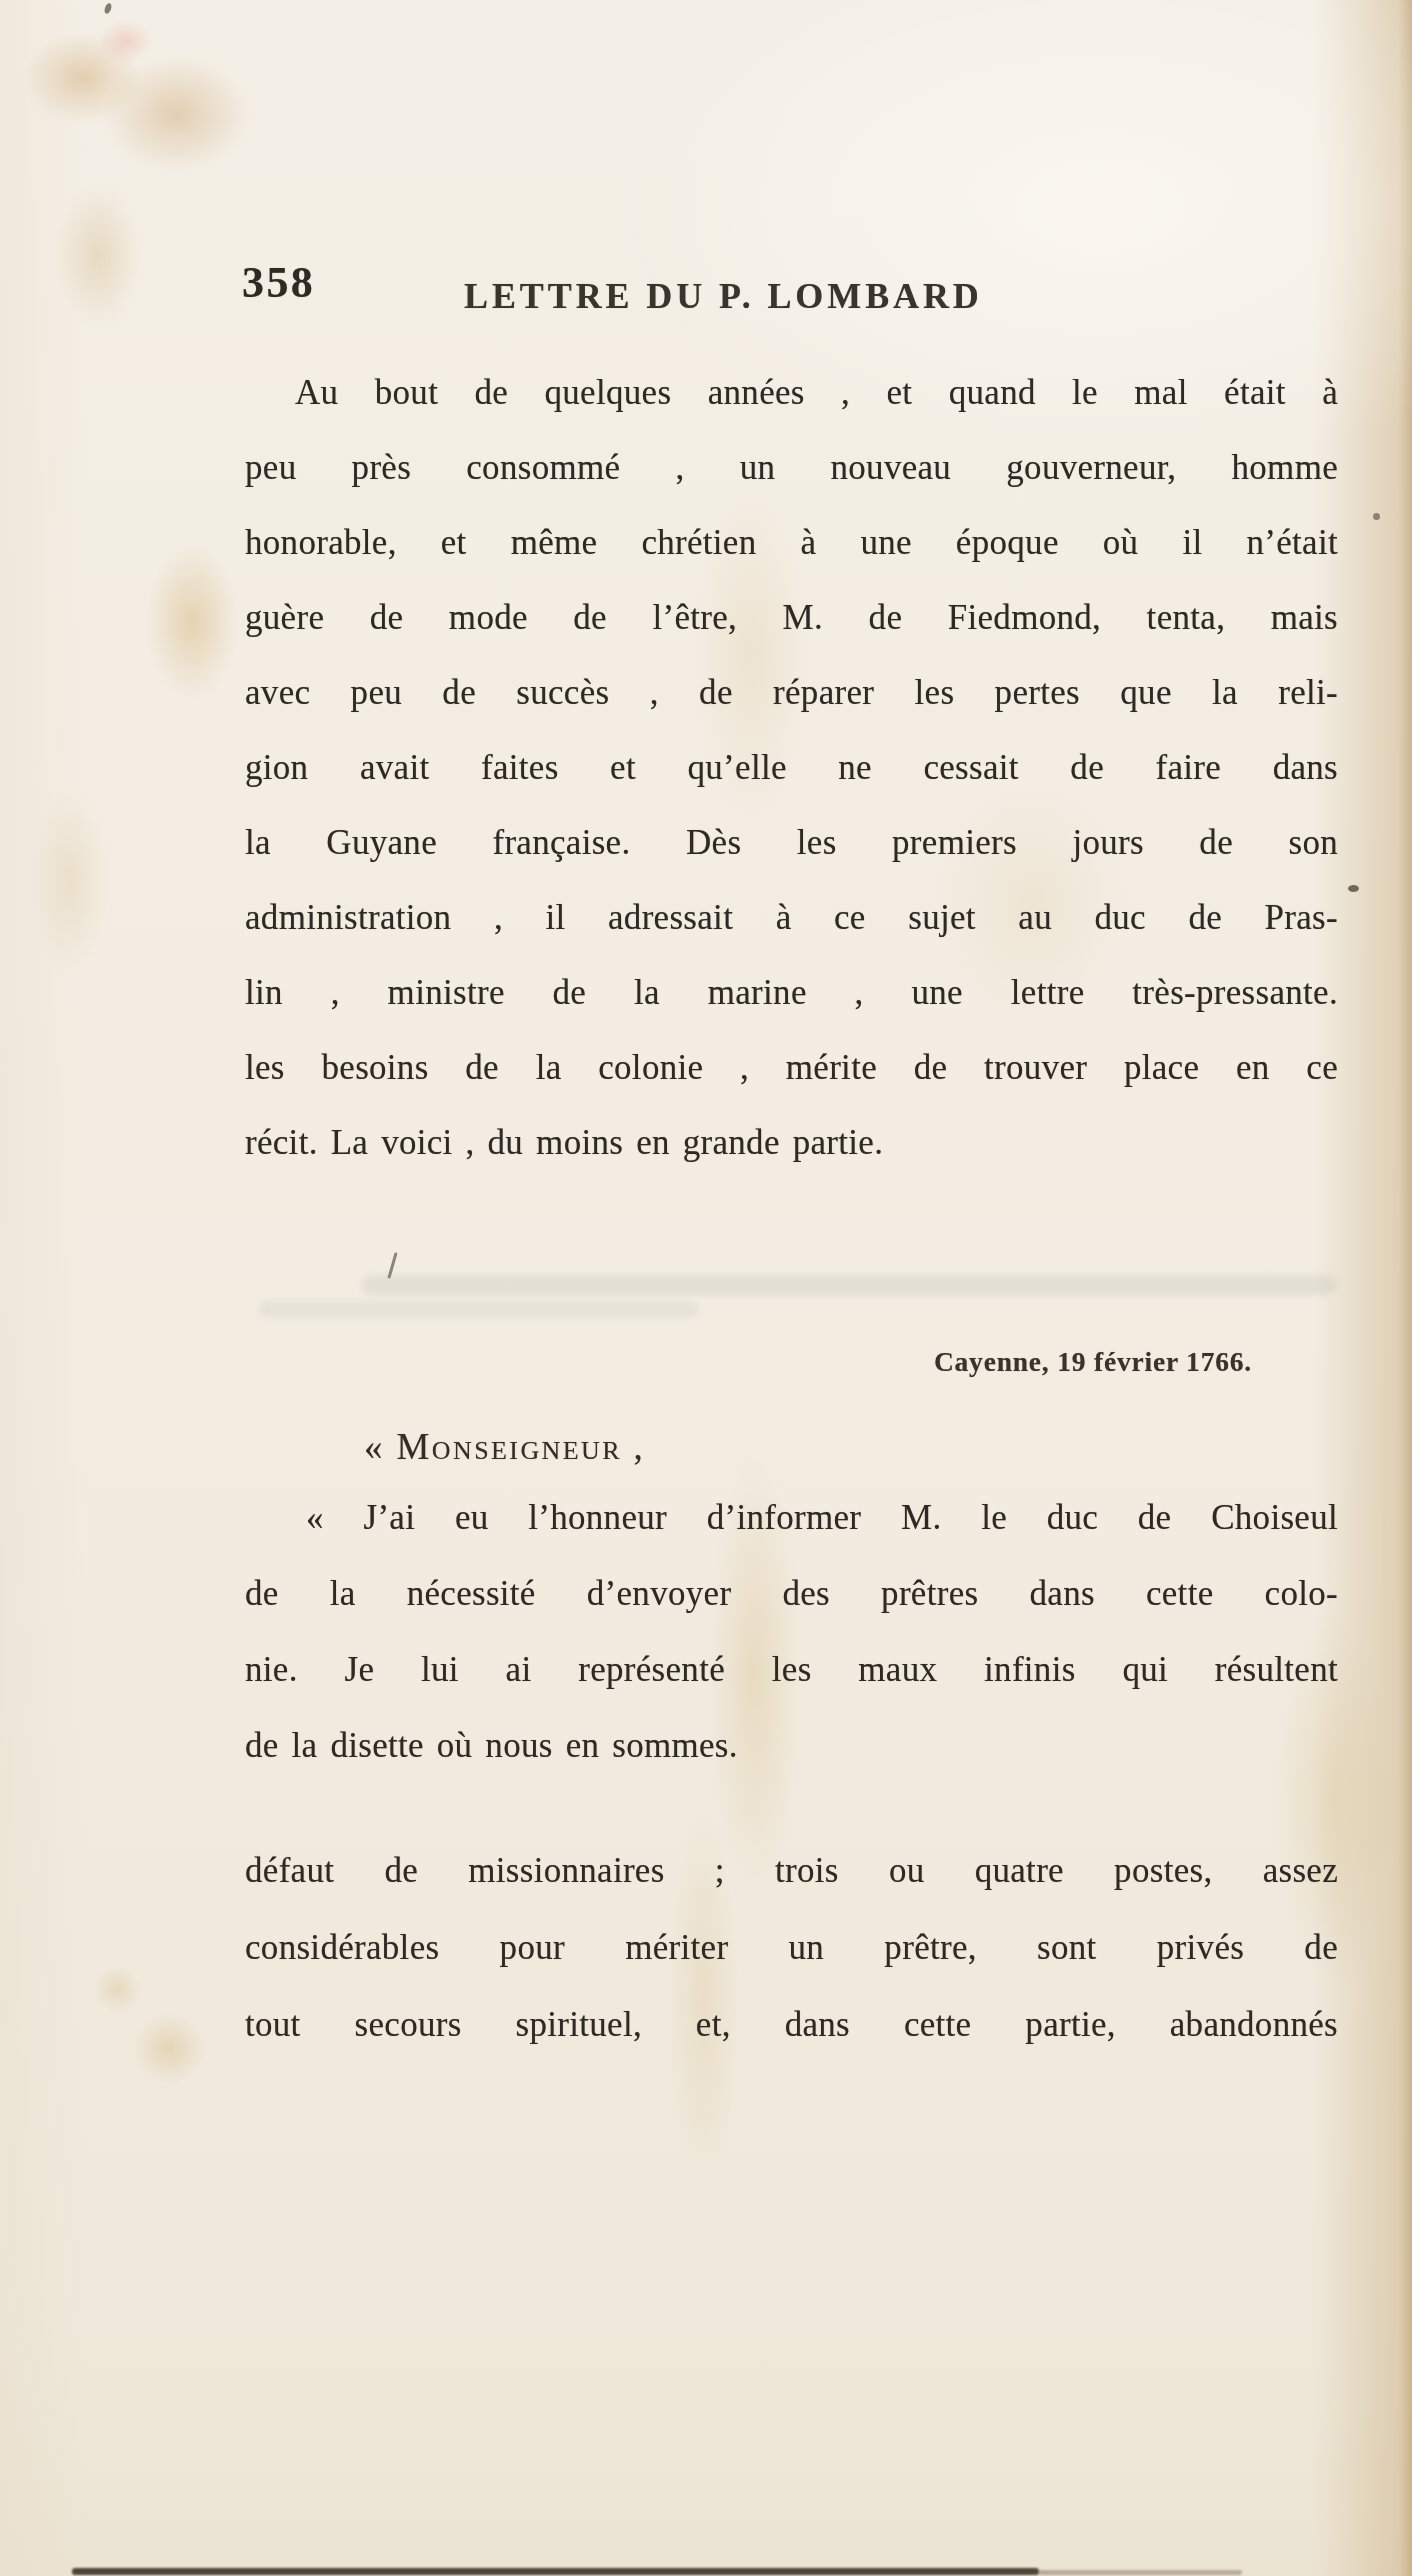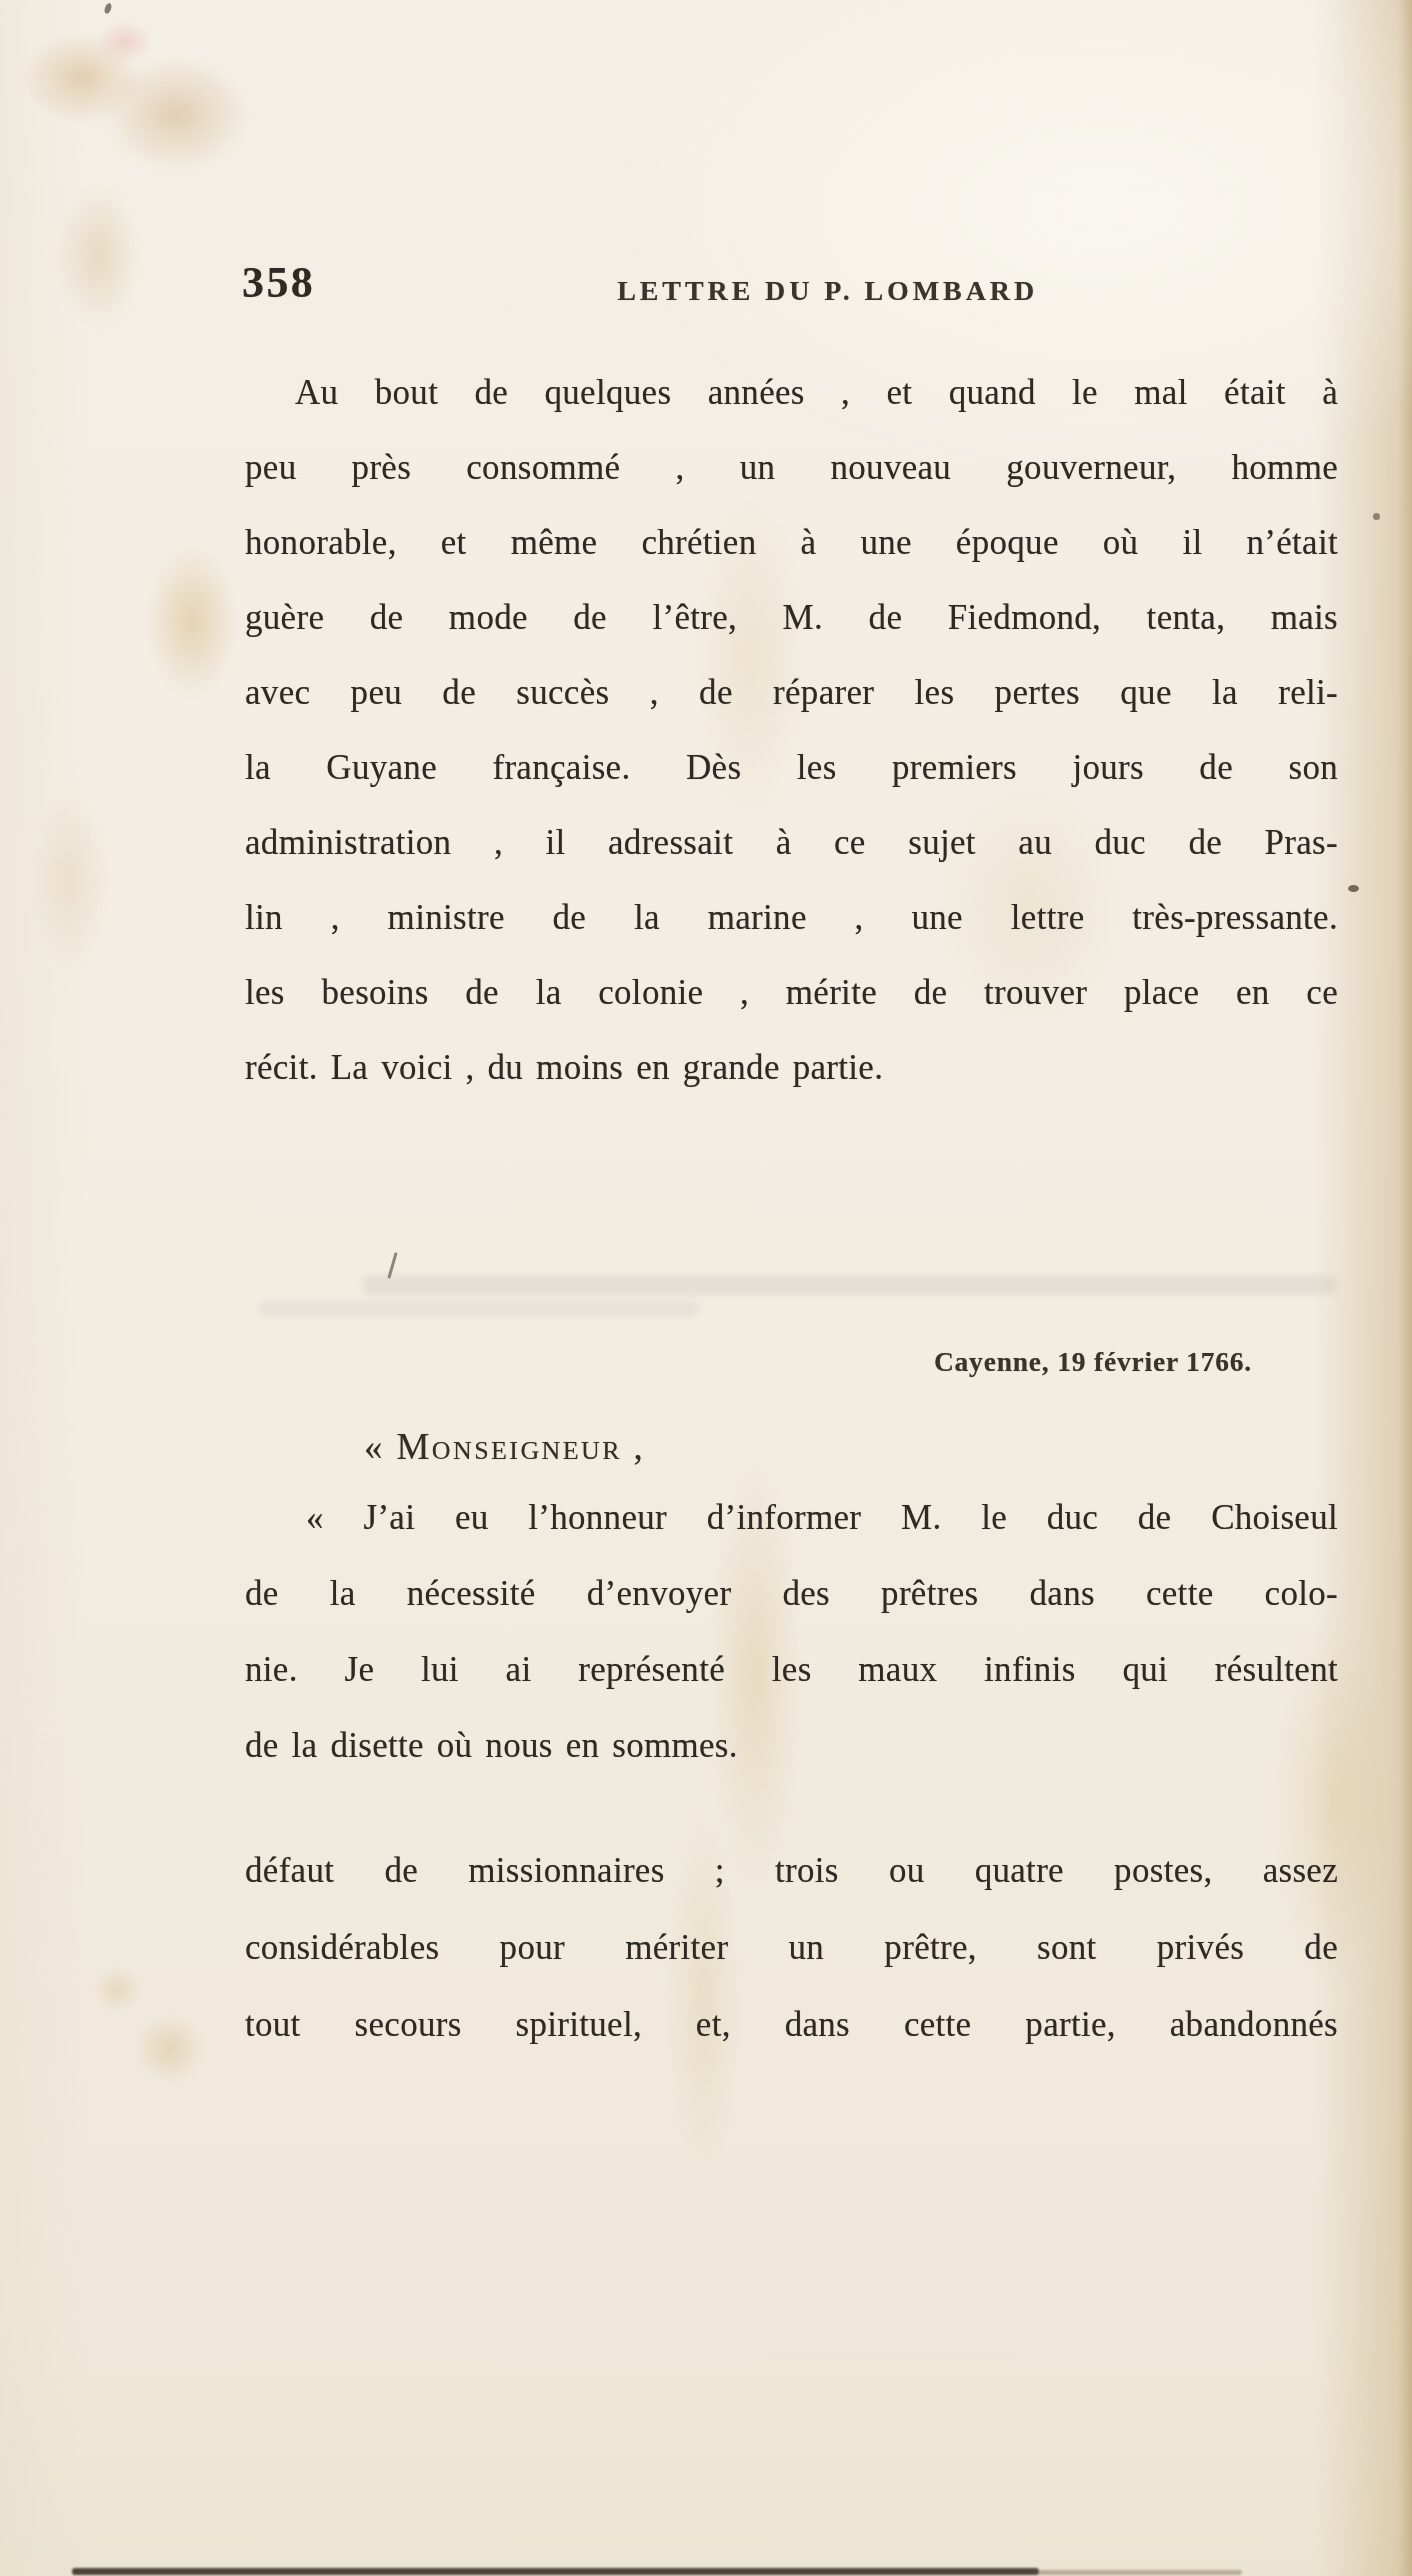--- a/index.html
+++ b/index.html
@@ -7,22 +7,22 @@
        font-family:"Liberation Serif", serif;}
   .page{position:absolute;inset:0;
     background:
       radial-gradient(ellipse 708px 393px at 78% 8%, rgba(255,253,248,.55), rgba(255,253,248,0) 70%),
       linear-gradient(to right, rgba(226,214,192,.25) 0%, rgba(0,0,0,0) 6%, rgba(0,0,0,0) 93%, rgba(205,180,138,.5) 99%, rgba(186,158,112,.7) 100%),
       linear-gradient(to bottom, #f4efe6 0%, #f2ece1 55%, #efe8da 90%, #ece4d3 100%);
   }
   
   .pagenum{position:absolute;left:242px;top:257px;font-size:44px;font-weight:700;
       color:#2f2b24;letter-spacing:2.4px;text-shadow:0 0 0.8px rgba(47,43,36,.5);}
-  .header{position:absolute;left:440px;top:275px;width:598px;text-align:right;
-      font-size:28px;font-weight:700;letter-spacing:3.9px;color:#3a352c;
+  .header{position:absolute;left:464px;top:275px;width:598px;text-align:left;
+      font-size:36px;font-weight:700;letter-spacing:3.9px;color:#3a352c;
       text-shadow:0 0 0.8px rgba(58,53,44,.45);}
   .block{position:absolute;left:245px;width:1093px;color:#2e2a23;
       text-shadow:0 0 0.8px rgba(46,42,35,.42);}
   .bline{font-size:35px;text-align:justify;text-align-last:justify;
       word-spacing:3.9px;letter-spacing:0.3px;white-space:normal;}
   .intro .bline{line-height:75px;height:75px;}
   .lp1 .bline{line-height:76px;height:76px;}
   .lp2 .bline{line-height:77px;height:77px;}
   .bline.first{text-indent:50px;}
   .lp1 .bline.first,.lp2 .bline.first{text-indent:61px;}
@@ -65,20 +65,21 @@
 
   <div class="pagenum">358</div>
   <div class="header">LETTRE DU P. LOMBARD</div>
 
   <div class="block intro" style="top:355px;">
     <div class="bline first">Au bout de quelques années , et quand le mal était à</div>
     <div class="bline">peu près consommé , un nouveau gouverneur, homme</div>
     <div class="bline">honorable, et même chrétien à une époque où il n’était</div>
     <div class="bline">guère de mode de l’être, M. de Fiedmond, tenta, mais</div>
     <div class="bline">avec peu de succès , de réparer les pertes que la reli-</div>
+    <div class="bline">gion avait faites et qu’elle ne cessait de faire dans</div>
     <div class="bline">la Guyane française. Dès les premiers jours de son</div>
     <div class="bline">administration , il adressait à ce sujet au duc de Pras-</div>
     <div class="bline">lin , ministre de la marine , une lettre très-pressante.</div>
     <div class="bline">les besoins de la colonie , mérite de trouver place en ce</div>
     <div class="bline last">récit. La voici , du moins en grande partie.</div>
   </div>
 
   <div class="slashmark"></div>
   <div class="ghost" style="left:362px;top:1275px;width:975px;height:20.4px;"></div>
   <div class="ghost" style="left:259px;top:1301px;width:440px;height:15.7px;opacity:.12;"></div>

